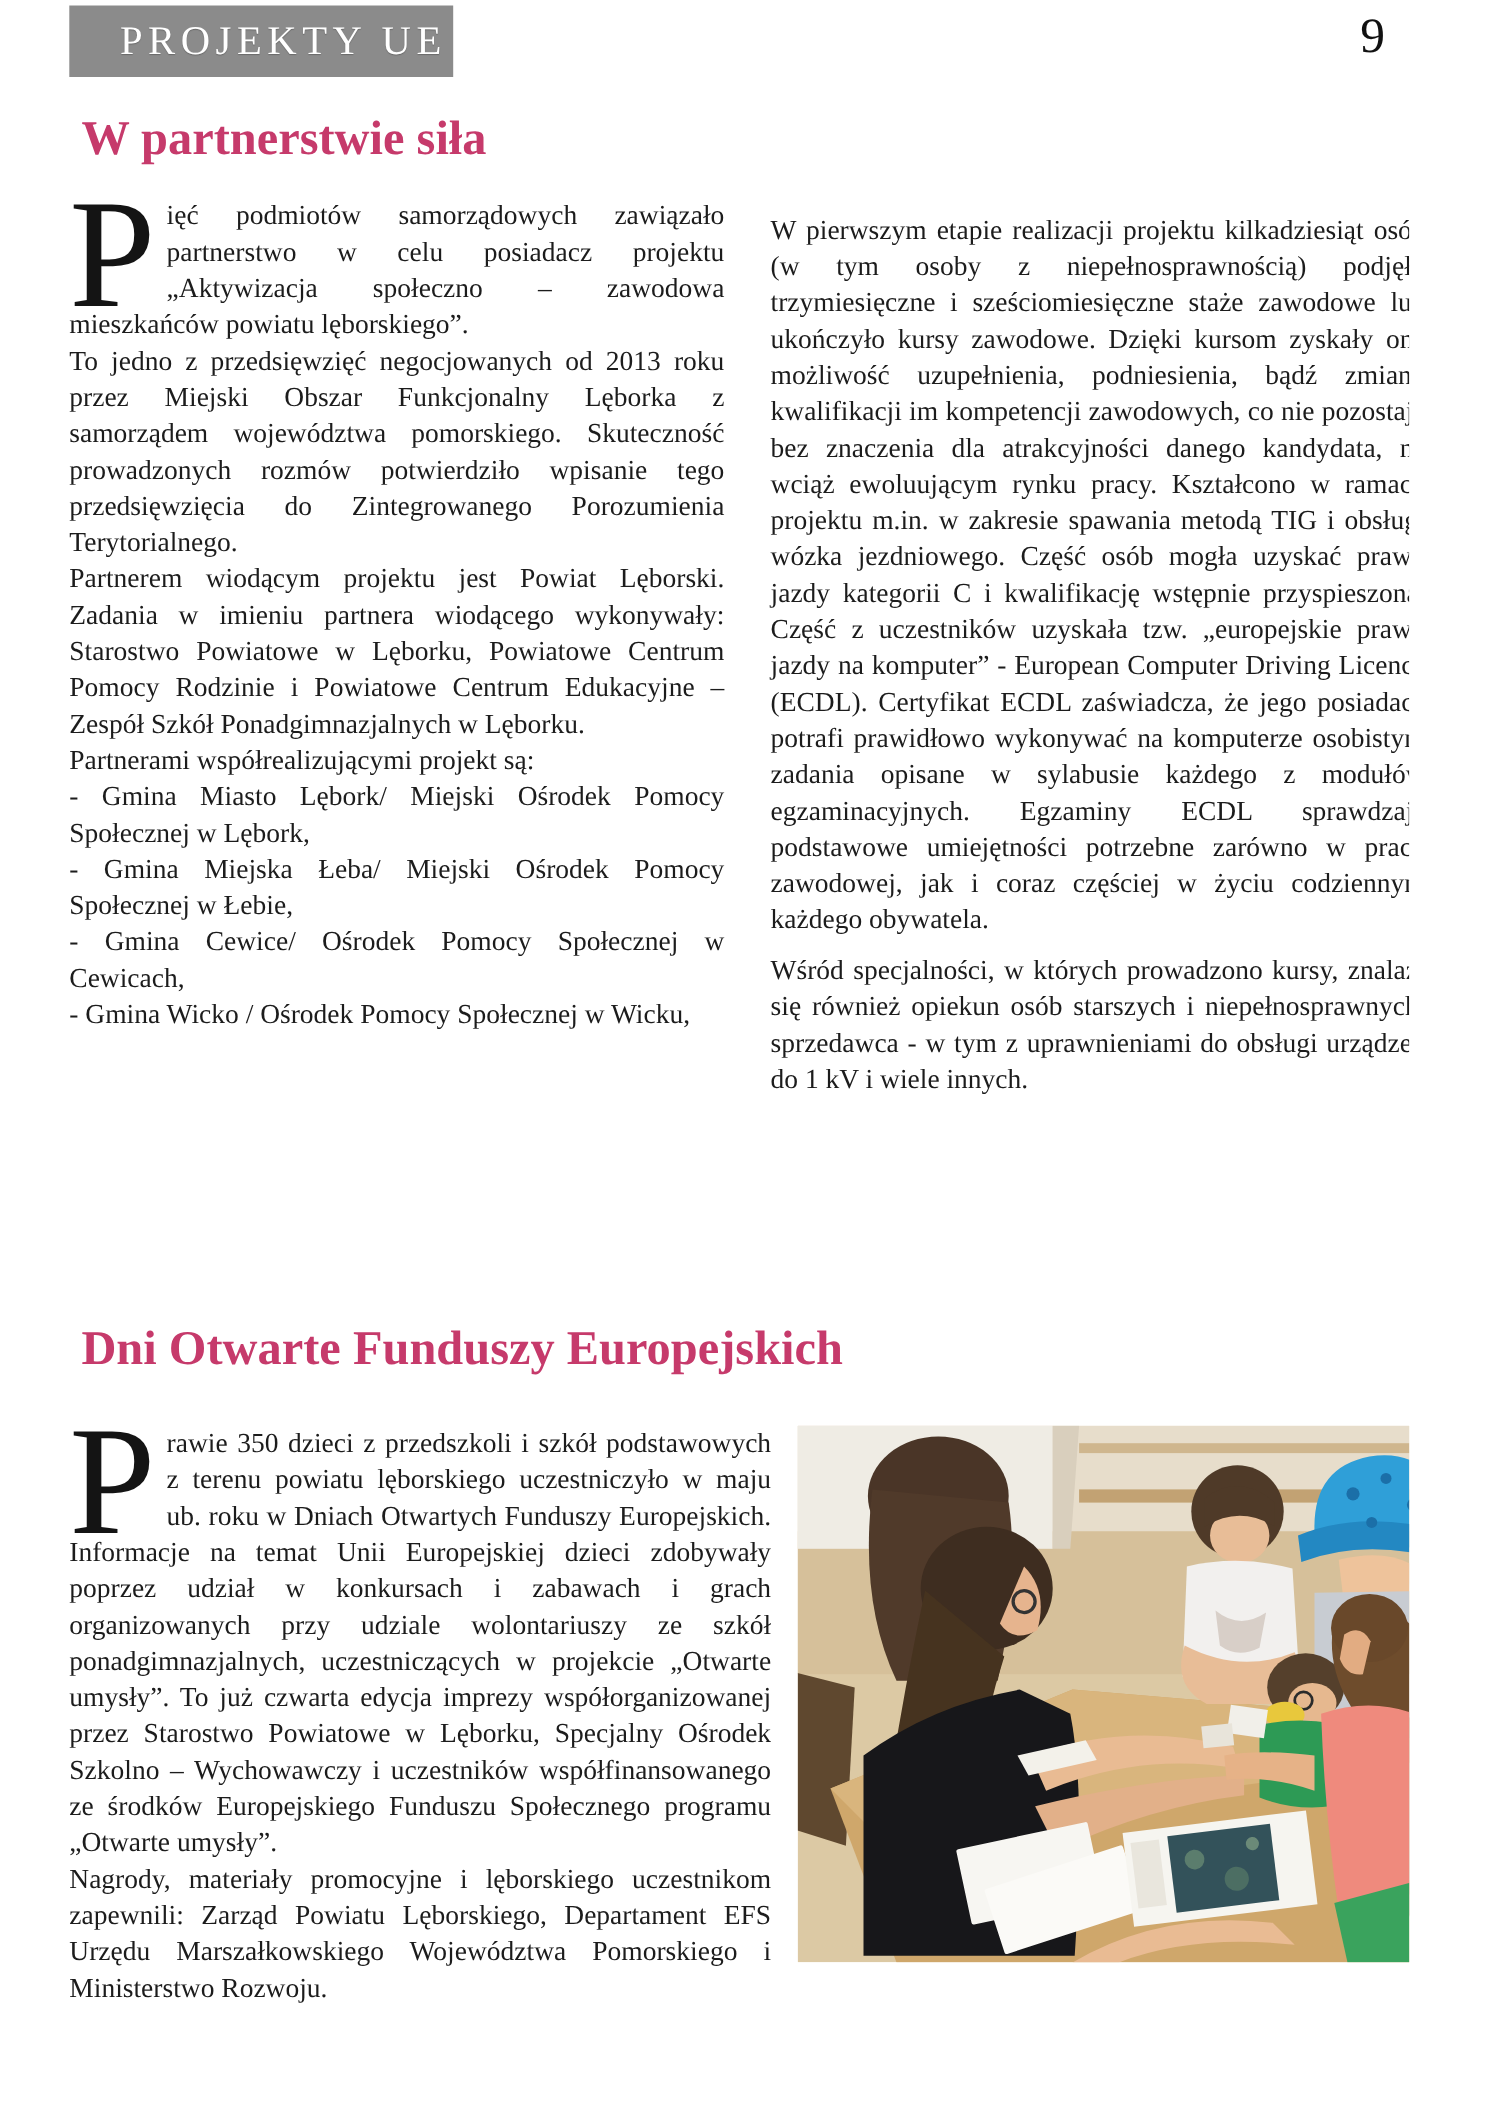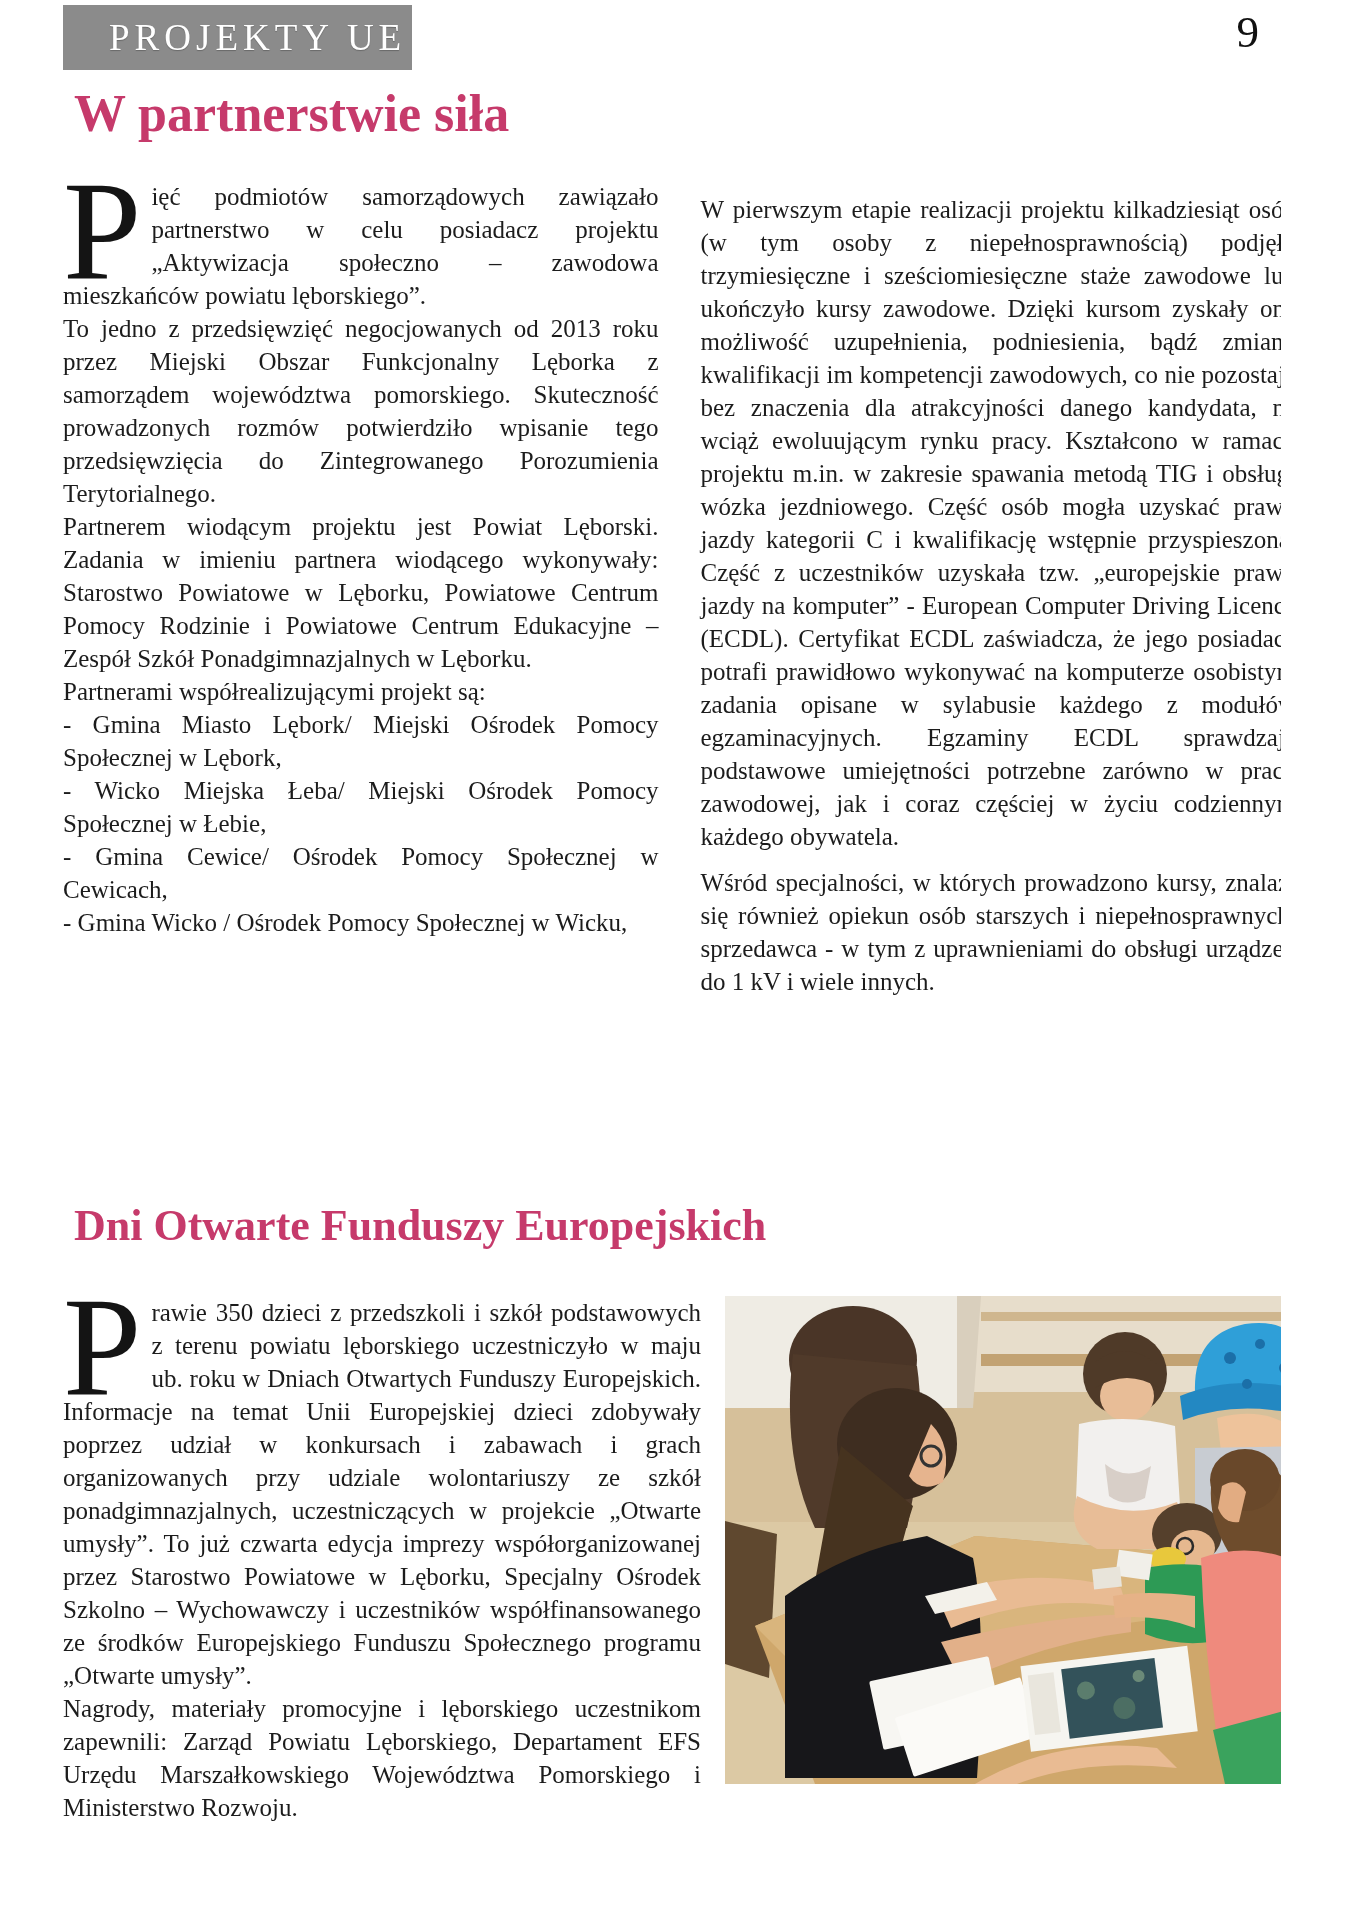--- a/index.html
+++ b/index.html
@@ -24,21 +24,21 @@
   }
   .page-number {
     position:absolute; right:22px; top:6px;
     font-size:45px; color:#111111;
   }
   .title {
     position:absolute; left:74px;
     font-weight:bold; color:#c63a6b;
     white-space:nowrap;
   }
-  #title1 { top:84px; font-size:52px; }
+  #title1 { top:100px; font-size:44px; }
   #title2 { top:1200px; font-size:44px; }
   .cols1 {
     position:absolute; left:63px; top:180px; width:1233px;
     display:flex; gap:42px;
   }
   .col {
     width:596px;
     font-size:25px; line-height:33px;
     text-align:justify;
   }
@@ -77,21 +77,21 @@
 
   <div class="title" id="title1">W partnerstwie siła</div>
 
   <div class="cols1">
     <div class="col">
       <p><span class="dropcap">P</span><span>ięć podmiotów samorządowych zawiązało partnerstwo w celu posiadacz projektu „Aktywizacja społeczno – zawodowa mieszkańców powiatu lęborskiego”.</span></p>
       <p>To jedno z przedsięwzięć negocjowanych od 2013 roku przez Miejski Obszar Funkcjonalny Lęborka z samorządem województwa pomorskiego. Skuteczność prowadzonych rozmów potwierdziło wpisanie tego przedsięwzięcia do Zintegrowanego Porozumienia Terytorialnego.</p>
       <p>Partnerem wiodącym projektu jest Powiat Lęborski. Zadania w imieniu partnera wiodącego wykonywały: Starostwo Powiatowe w Lęborku, Powiatowe Centrum Pomocy Rodzinie i Powiatowe Centrum Edukacyjne – Zespół Szkół Ponadgimnazjalnych w Lęborku.</p>
       <p>Partnerami współrealizującymi projekt są:</p>
       <p>-   Gmina Miasto Lębork/ Miejski Ośrodek Pomocy Społecznej w Lębork,</p>
-      <p>-   Wicko Miejska Łeba/ Miejski Ośrodek Pomocy Społecznej w Łebie,</p>
+      <p>-   Gmina Miejska Łeba/ Miejski Ośrodek Pomocy Społecznej w Łebie,</p>
       <p>-   Gmina Cewice/ Ośrodek Pomocy Społecznej w Cewicach,</p>
       <p>-   Gmina Wicko / Ośrodek Pomocy Społecznej w Wicku,</p>
     </div>
     <div class="col">
       <p class="gap-top">W pierwszym etapie realizacji projektu kilkadziesiąt osób (w tym osoby z niepełnosprawnością) podjęły trzymiesięczne i sześciomiesięczne staże zawodowe lub ukończyło kursy zawodowe. Dzięki kursom zyskały one możliwość uzupełnienia, podniesienia, bądź zmiany kwalifikacji im kompetencji zawodowych, co nie pozostaje bez znaczenia dla atrakcyjności danego kandydata, na wciąż ewoluującym rynku pracy. Kształcono w ramach projektu m.in. w zakresie spawania metodą TIG i obsługi wózka jezdniowego. Część osób mogła uzyskać prawo jazdy kategorii C i kwalifikację wstępnie przyspieszoną. Część z uczestników uzyskała tzw. „europejskie prawo jazdy na komputer” - European Computer Driving Licence (ECDL). Certyfikat ECDL zaświadcza, że jego posiadacz potrafi prawidłowo wykonywać na komputerze osobistym zadania opisane w sylabusie każdego z modułów egzaminacyjnych. Egzaminy ECDL sprawdzają podstawowe umiejętności potrzebne zarówno w pracy zawodowej, jak i coraz częściej w życiu codziennym każdego obywatela.</p>
       <p class="gap-top">Wśród specjalności, w których prowadzono kursy, znalazł się również opiekun osób starszych i niepełnosprawnych, sprzedawca -   w tym z uprawnieniami do obsługi urządzeń do 1 kV i wiele innych.</p>
     </div>
   </div>
 
   <div class="title" id="title2">Dni Otwarte Funduszy Europejskich</div>

